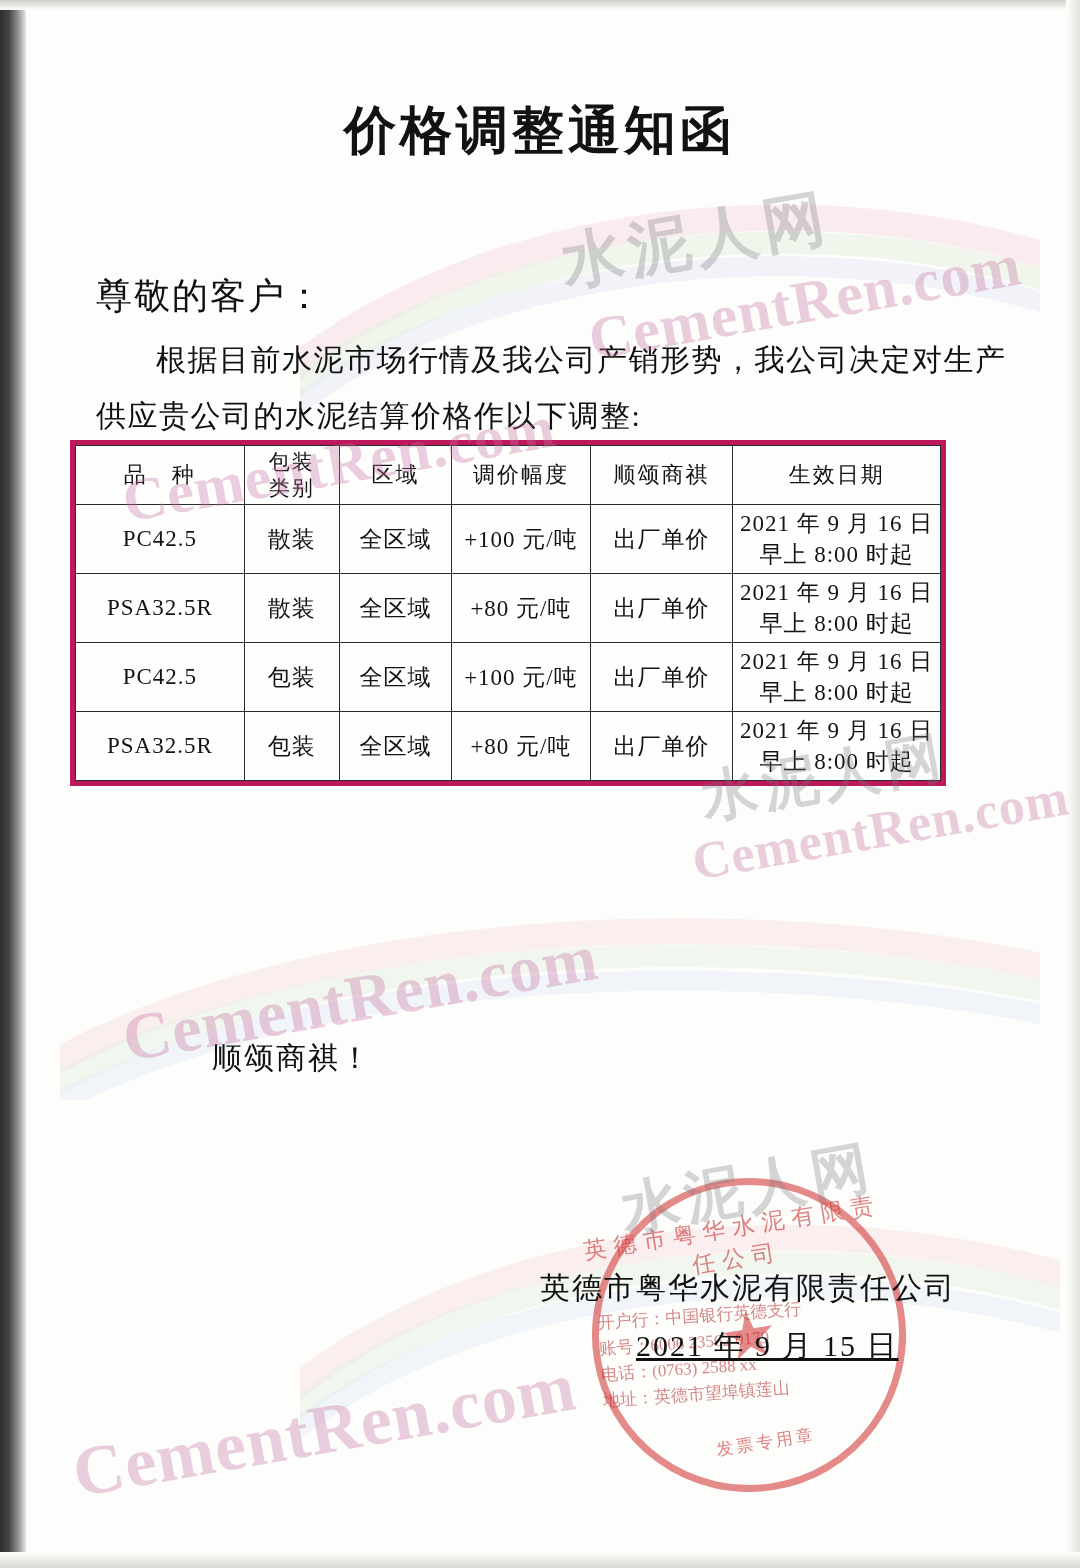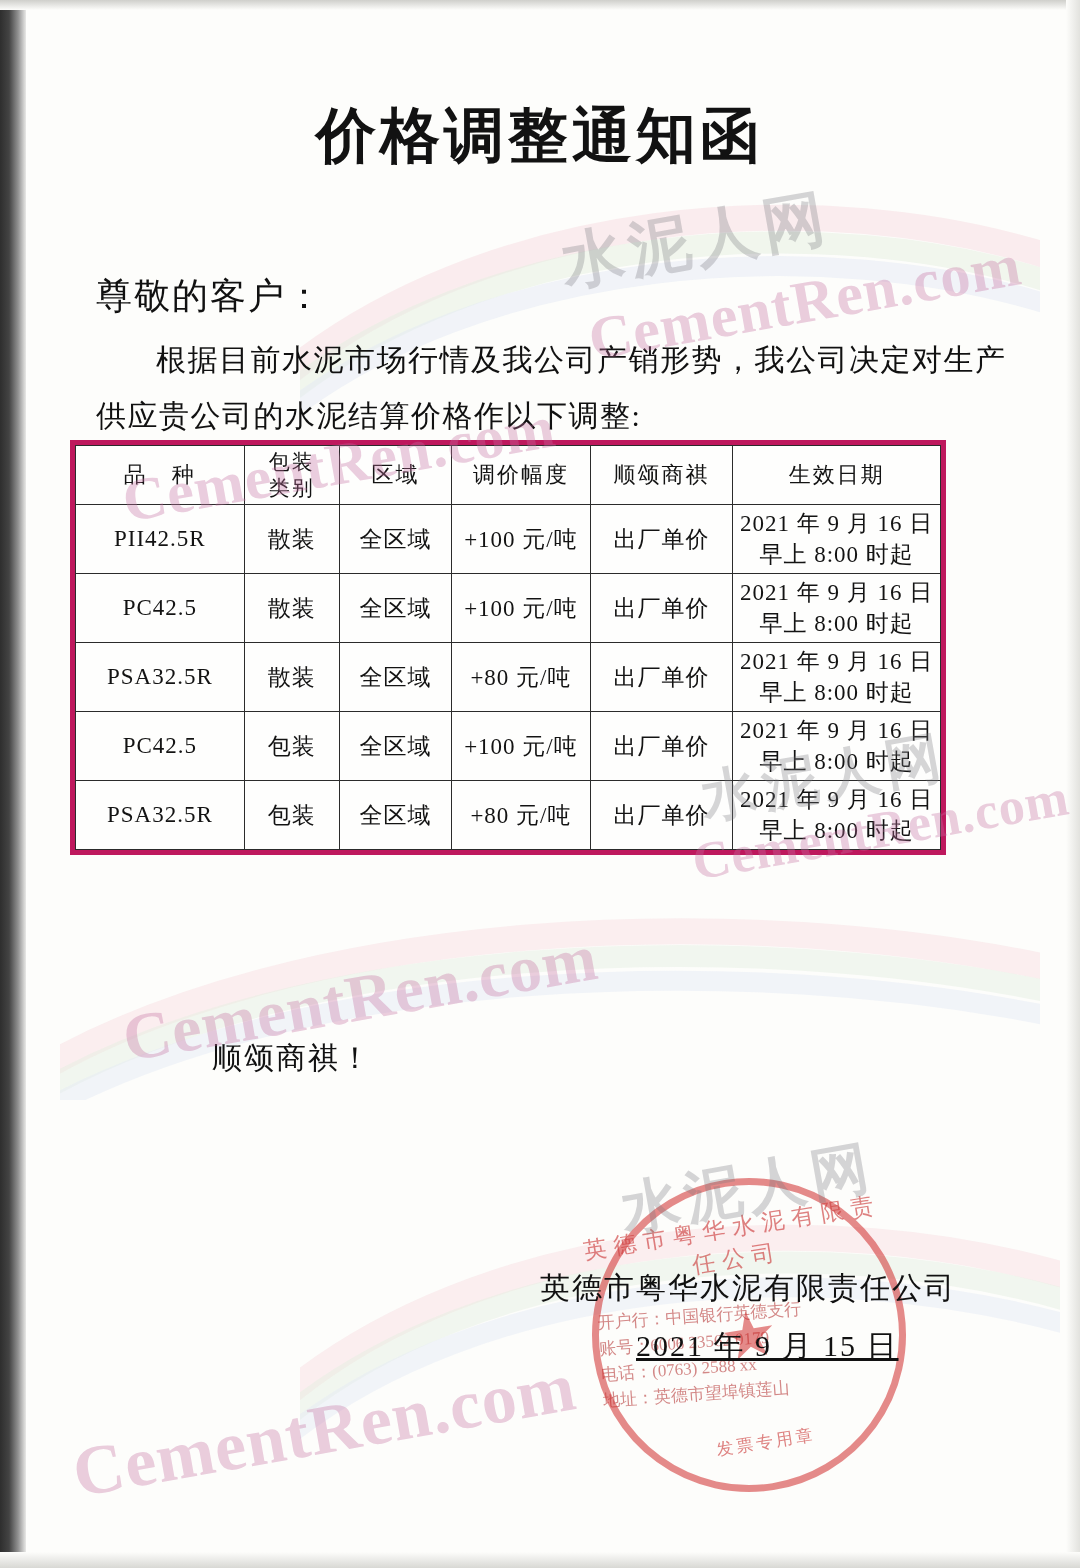--- a/index.html
+++ b/index.html
@@ -58,21 +58,21 @@
   }
 
   
   .doc-title {
     position: absolute;
     top: 96px;
     left: 0;
     width: 1080px;
     text-align: center;
     font-family: "DejaVu Serif", "Liberation Serif", serif;
-    font-size: 60px;
+    font-size: 52px;
     font-weight: 700;
     letter-spacing: 4px;
     color: #121212;
   }
 
   
   .salutation {
     position: absolute;
     left: 96px;
     top: 272px;
@@ -310,31 +310,20 @@
               </div>
             </th>
             <th class="col-region">区域</th>
             <th class="col-adj">调价幅度</th>
             <th class="col-form">顺颂商祺</th>
             <th class="col-date">生效日期</th>
           </tr>
         </thead>
         <tbody>
           <tr>
-            <td>PII42.5R</td>
-            <td>散装</td>
-            <td>全区域</td>
-            <td>+100 元/吨</td>
-            <td>出厂单价</td>
-            <td class="date-cell">
-              <div>2021 年 9 月 16 日</div>
-              <div>早上 8:00 时起</div>
-            </td>
-          </tr>
-          <tr>
             <td>PC42.5</td>
             <td>散装</td>
             <td>全区域</td>
             <td>+100 元/吨</td>
             <td>出厂单价</td>
             <td class="date-cell">
               <div>2021 年 9 月 16 日</div>
               <div>早上 8:00 时起</div>
             </td>
           </tr>

